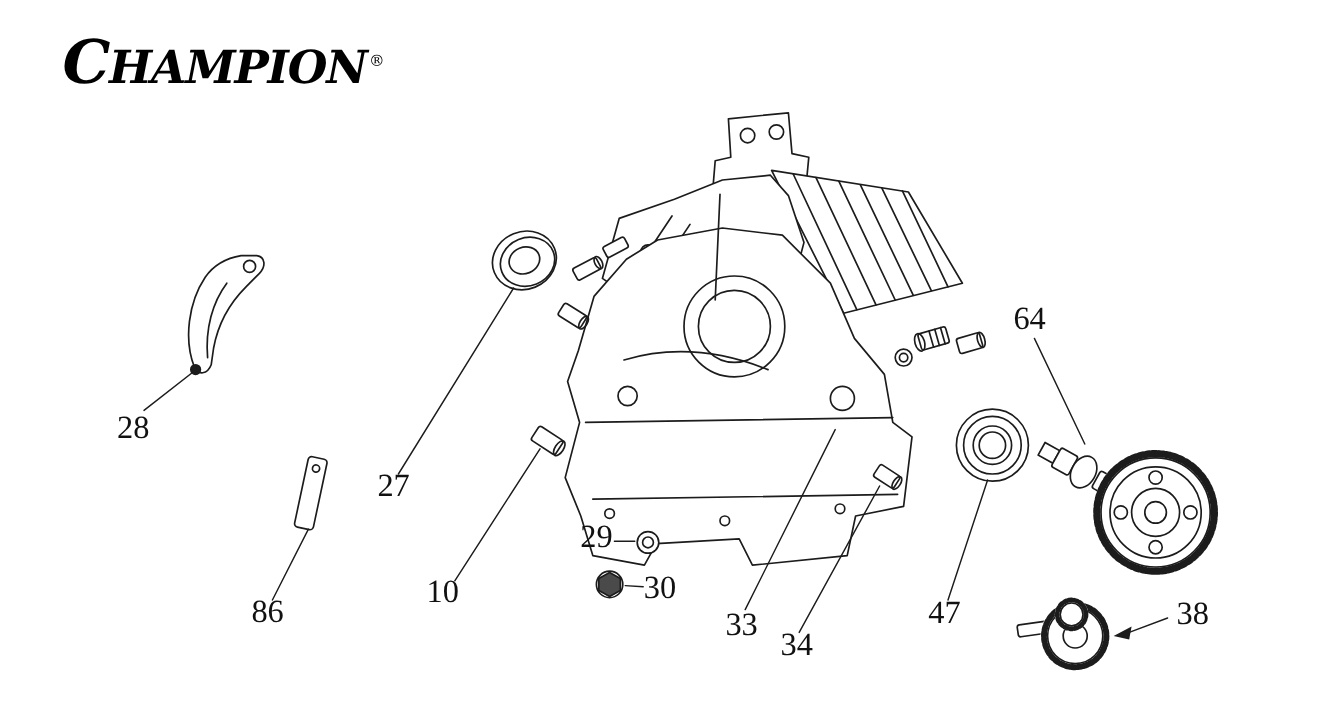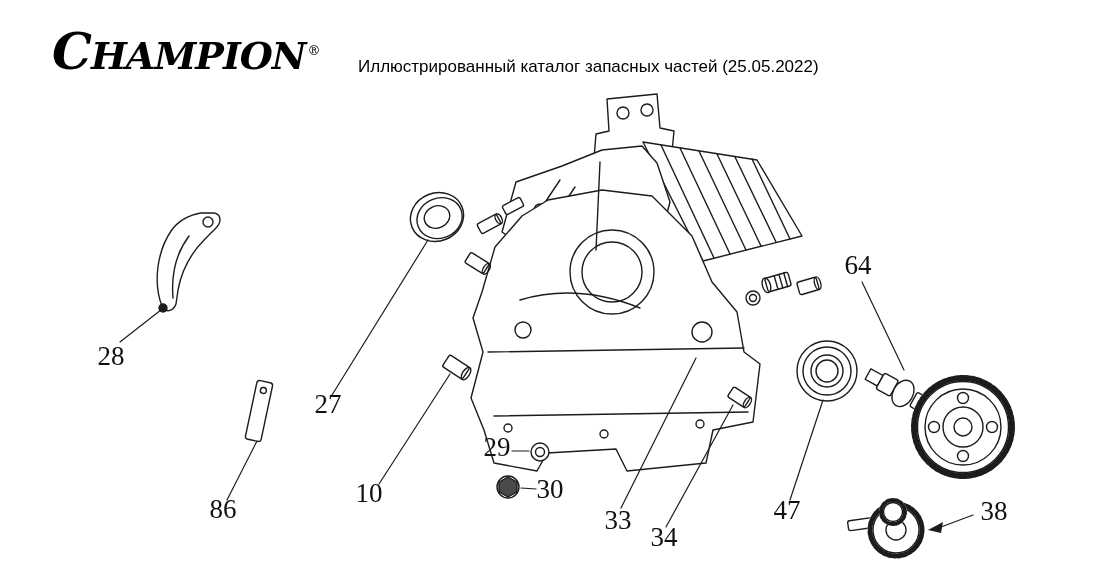--- a/index.html
+++ b/index.html
@@ -38,21 +38,20 @@
   }
 </style>
 </head>
 <body>
 
 <div class="page">
 
   <div class="brand">
     <span class="brand-text">CHAMPION</span><span class="registered-mark">®</span>
   </div>
-  <div class="catalog-title">Иллюстрированный каталог запасных частей (25.05.2022)</div>
 
   <svg class="diagram-svg" width="1098" height="584" viewBox="0 0 1098 584">
     <g class="draw">
 
       <g>
         <path fill="#fff" d="M162,306 C153,283 157,252 171,231 C178,221 189,215 201,213 L214,213 C221,214 222,222 216,228 L205,239 C193,251 182,268 178,290 L176,304 C173,312 165,313 162,306 Z"></path>
         <circle cx="208" cy="222" r="5"></circle>
         <path d="M173,298 C171,274 177,252 189,236"></path>
         <circle cx="163" cy="308" r="4" fill="#1c1c1c"></circle>
       </g>

